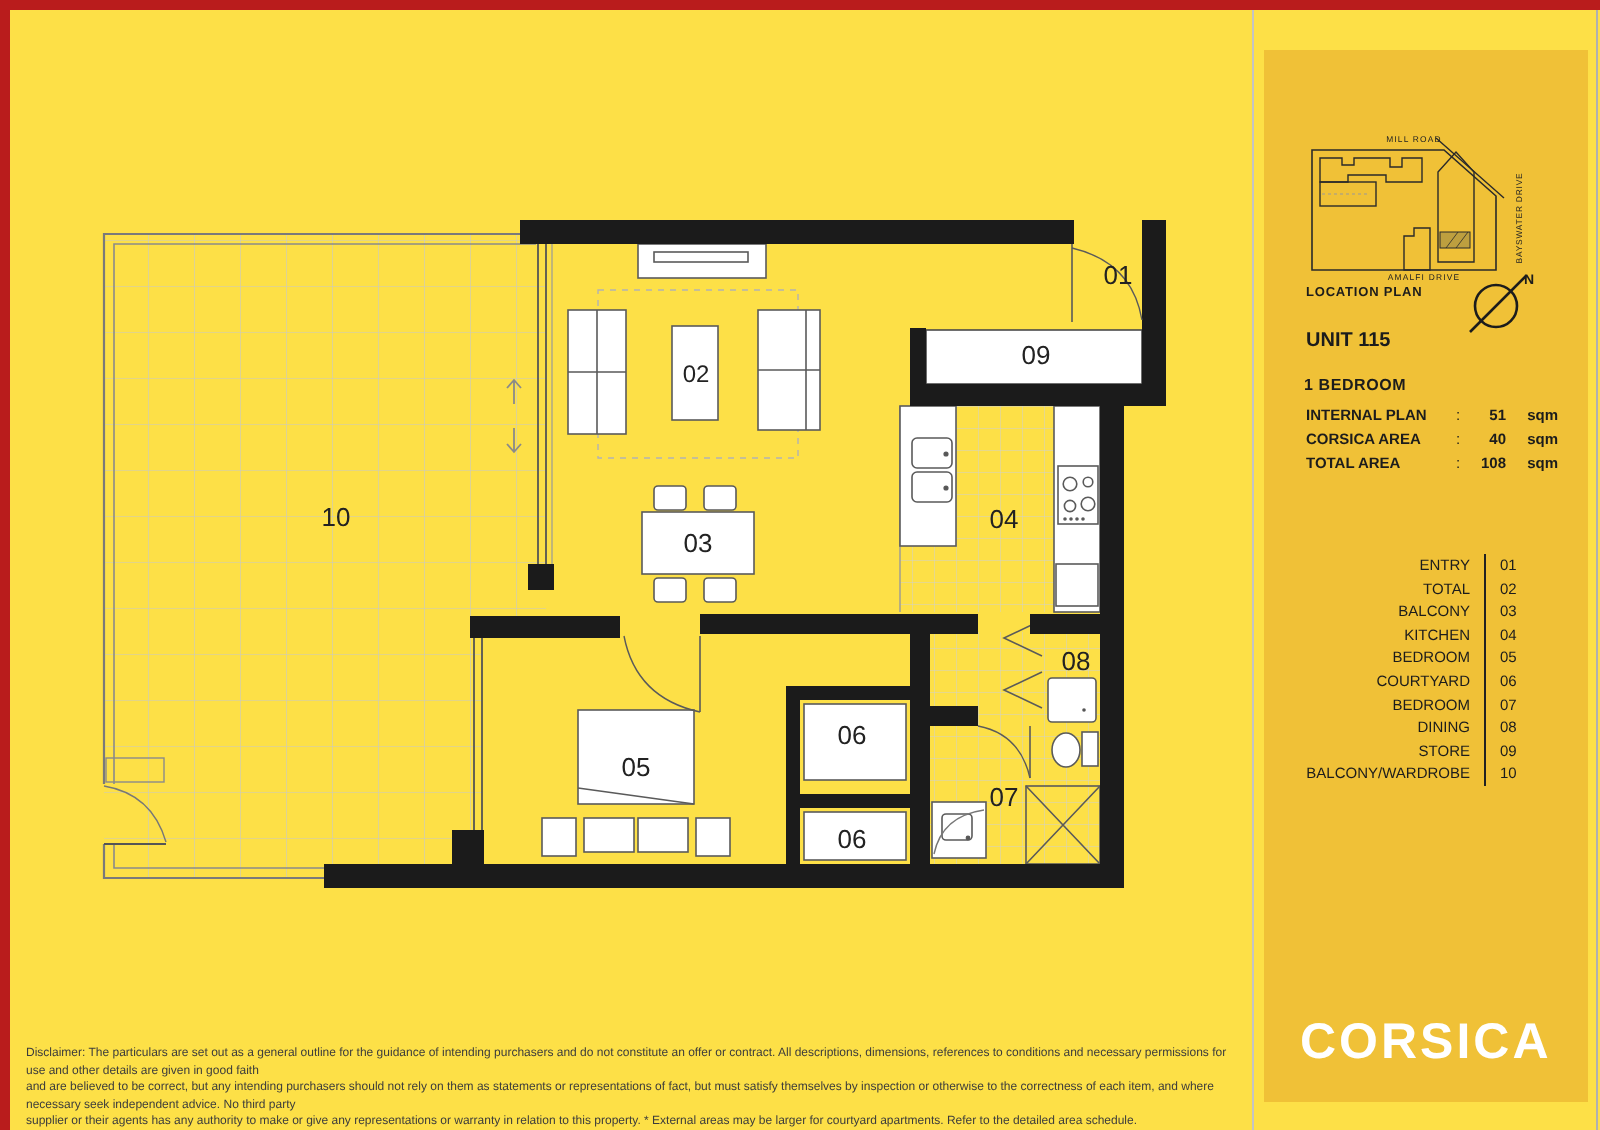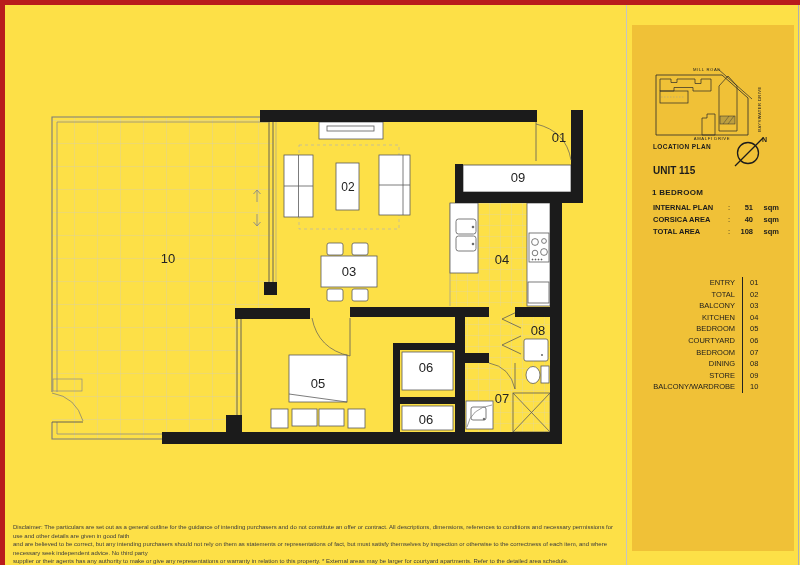--- a/index.html
+++ b/index.html
@@ -301,17 +301,18 @@
       <div class="legend-row">
         <span class="legend-name">STORE</span>
         <span class="legend-code">09</span>
       </div>
       <div class="legend-row">
         <span class="legend-name">BALCONY/WARDROBE</span>
         <span class="legend-code">10</span>
       </div>
     </div>
 
+    <div class="logo">CORSICA</div>
   </div>
 
   <div class="fold-line"></div>
   <div class="edge-line"></div>
 </div>
 
 </body></html>

